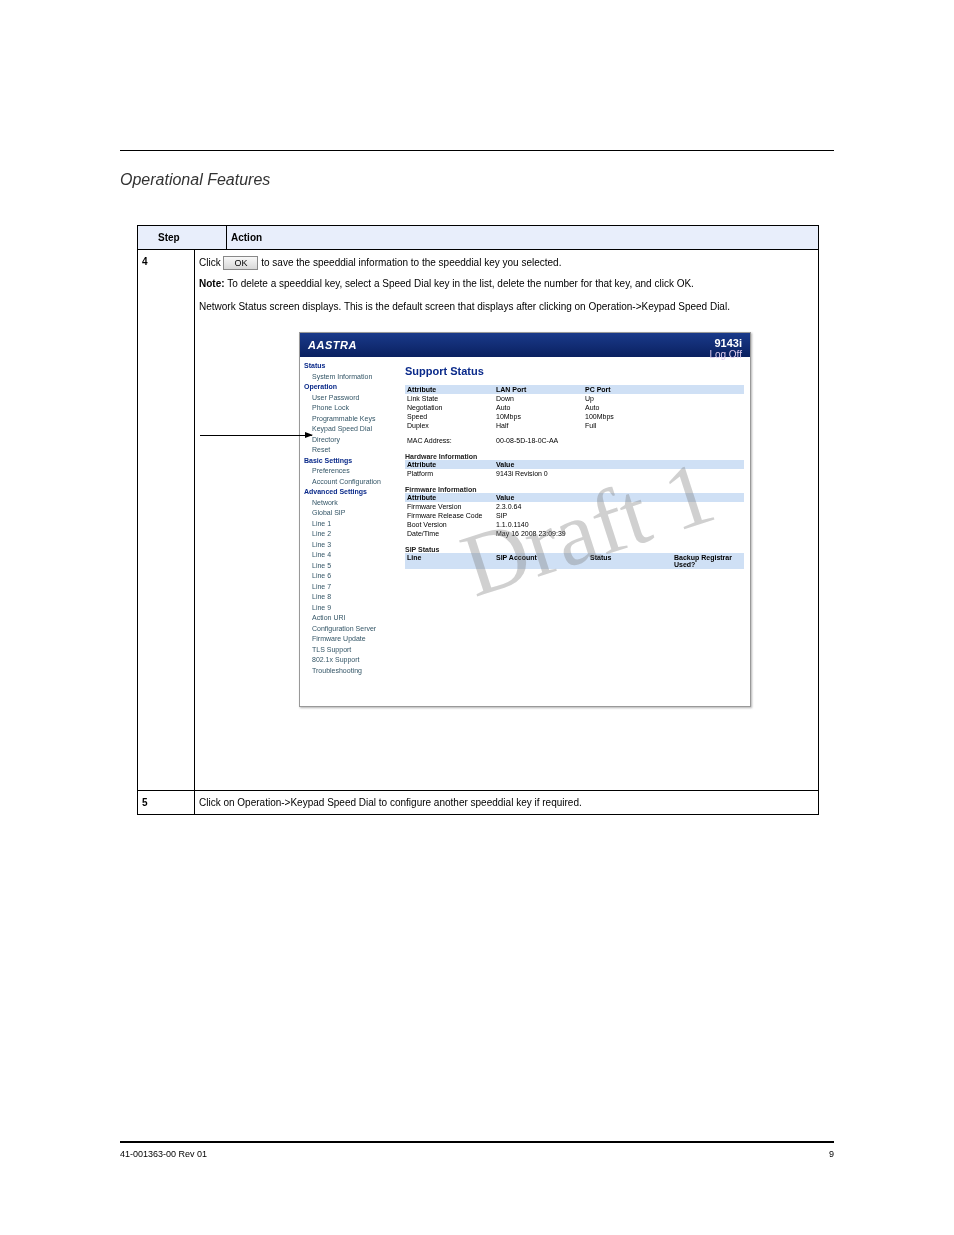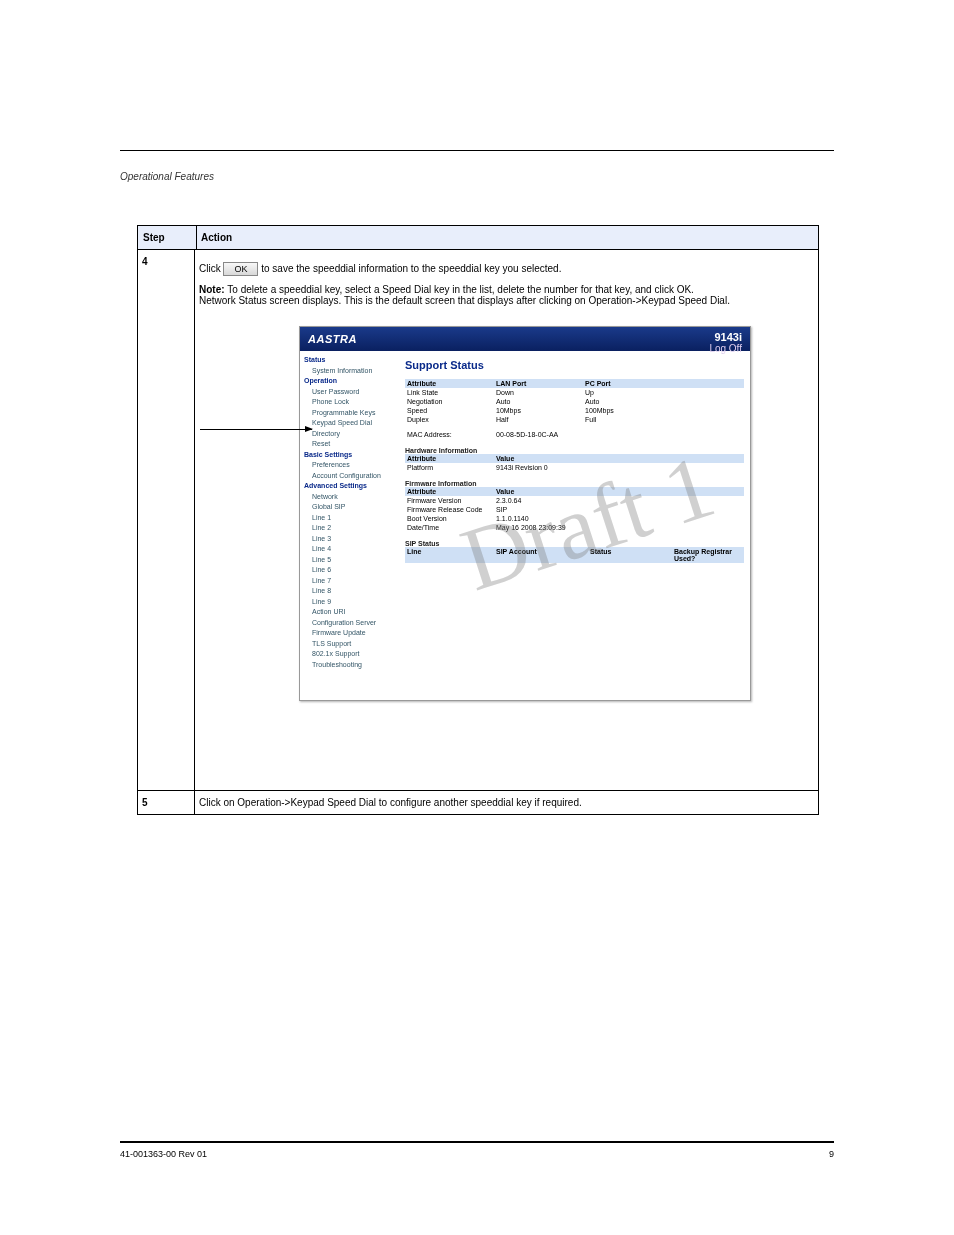--- a/index.html
+++ b/index.html
@@ -1,26 +1,26 @@
 <!DOCTYPE html>
 <html><head>
 <meta charset="utf-8">
 <style>
 html,body{margin:0;padding:0;font-family:Arial,Helvetica,sans-serif;background:#fff;color:#000}
 .page{width:954px;height:1235px;position:relative;margin:0 auto}
 .header-area{position:absolute;left:120px;right:120px;top:150px}
 .thinrule{border:0;border-top:1px solid #000;margin:0}
-.header-title{font-size:10px;font-style:italic;margin-top:20px;color:#333}
+.header-title{font-size:16px;font-style:italic;margin-top:20px;color:#333}
 .tbl-wrap{position:absolute;left:137px;top:225px;width:680px;border:1px solid #000}
 .tbl-head{display:flex;background:#e8eefb}
-.tbl-head .c1{width:48px;border-right:1px solid #000;font-size:10px;font-weight:bold;padding:6px 5px}
+.tbl-head .c1{width:48px;border-right:1px solid #000;font-size:10px;font-weight:bold;padding:6px 20px}
 .tbl-head .c2{flex:1;font-size:10px;font-weight:bold;padding:6px 4px}
 .tbl-row{display:flex;border-top:1px solid #000;min-height:540px}
 .tbl-row .c1{width:48px;border-right:1px solid #000;font-size:10px;font-weight:bold;padding:6px 4px}
-.tbl-row .c2{flex:1;font-size:10px;padding:12px 4px}
+.tbl-row .c2{flex:1;font-size:10px;padding:6px 4px}
 .tbl-row2{display:flex;border-top:1px solid #000}
 .tbl-row2 .c1{width:48px;border-right:1px solid #000;font-size:10px;font-weight:bold;padding:6px 4px}
 .tbl-row2 .c2{flex:1;font-size:10px;padding:6px 4px}
 .okbtn{display:inline-block;border:1px solid #888;background:linear-gradient(#f8f8f8,#d8d8d8);padding:1px 10px;font-size:9px;font-family:inherit;vertical-align:middle}
 .shot{margin:20px 0 0 100px;width:450px;border:1px solid #999;box-shadow:1px 1px 2px rgba(0,0,0,.3);font-size:8px;position:relative}
 .topbar{background:linear-gradient(#1a3a8a,#0a2060);color:#fff;display:flex;align-items:center;padding:6px 8px;position:relative}
 .logo{font-weight:bold;font-style:italic;letter-spacing:.5px;font-size:11px}
 .logo .x{color:#fff}
 .tbar-r{position:absolute;right:8px;top:4px;text-align:right}
 .model{font-weight:bold;font-size:11px}
@@ -72,21 +72,21 @@
     </div>
 
     <div class="tbl-row">
       <div class="c1">4</div>
       <div class="c2">
         <div style="margin-bottom:8px">
           <span>Click </span>
           <span class="okbtn">OK</span>
           <span> to save the speeddial information to the speeddial key you selected.</span>
         </div>
-        <div style="margin-bottom:0">
+        <div style="margin-bottom:12px">
           <b>Note: </b>
           <span>To delete a speeddial key, select a Speed Dial key in the list, delete the number for that key, and click OK.</span>
         </div>
         <div style="margin-bottom:8px">Network Status screen displays. This is the default screen that displays after clicking on Operation-&gt;Keypad Speed Dial.</div>
 
         <div class="shot">
           <div class="arrow"></div>
           <div class="topbar">
             <span class="logo"><span class="x">AASTRA</span></span>
             <div class="tbar-r">

